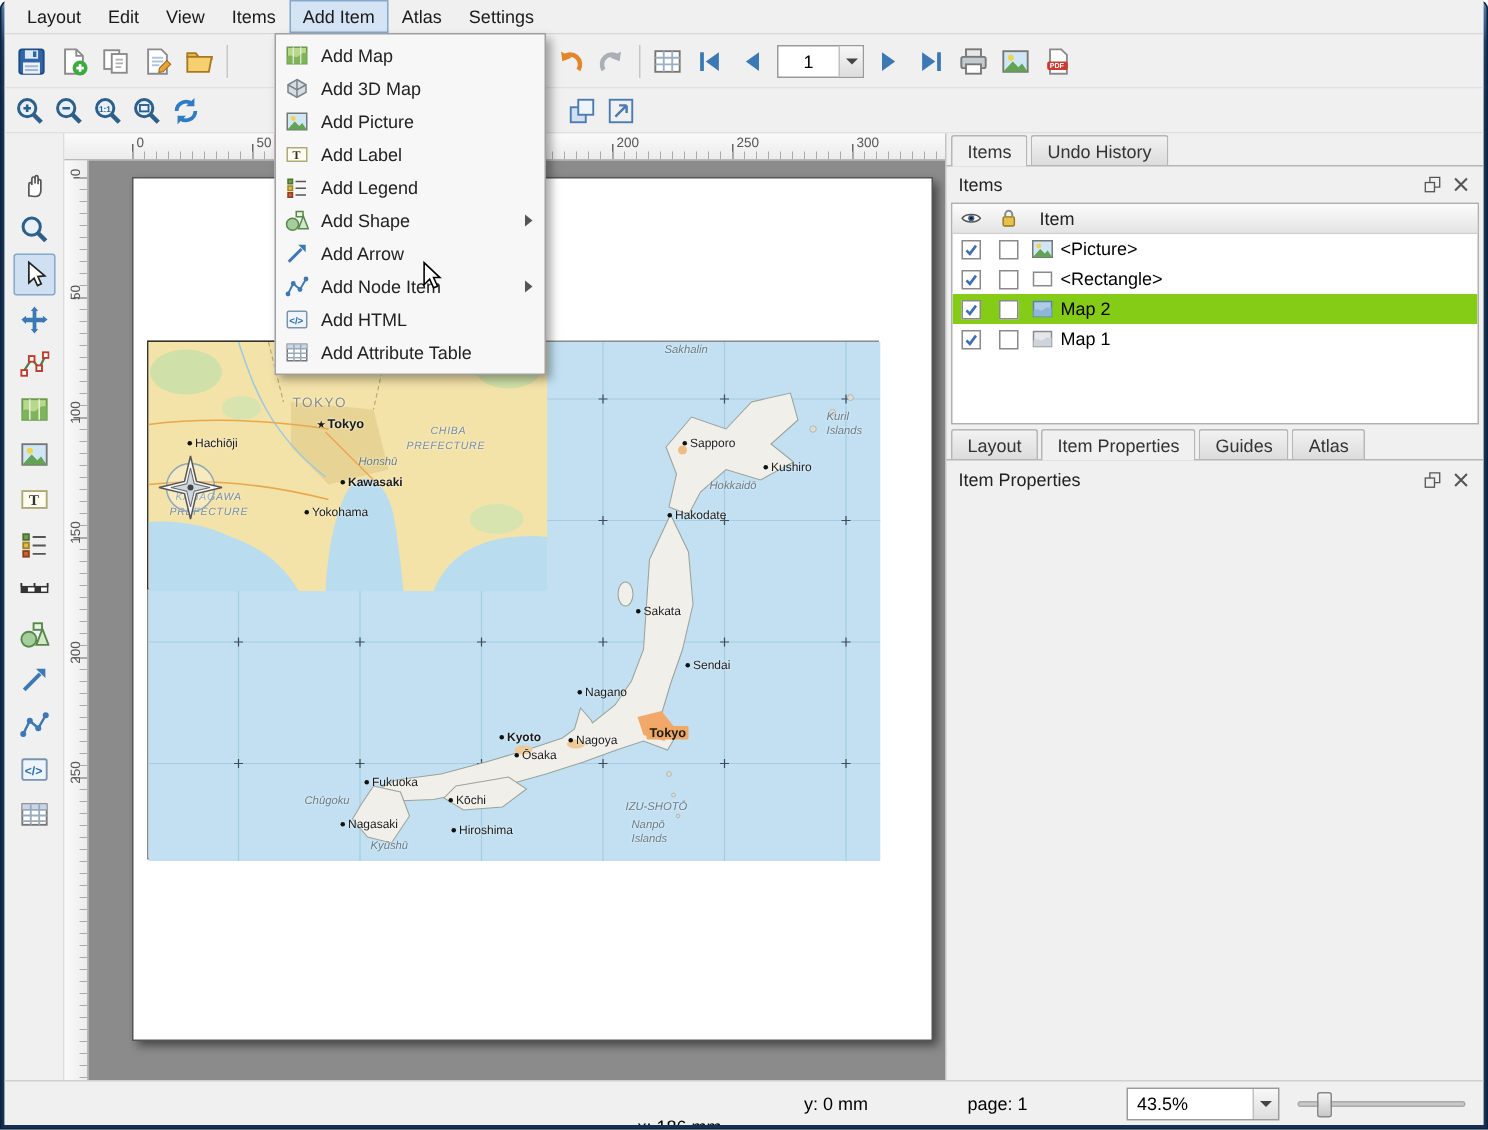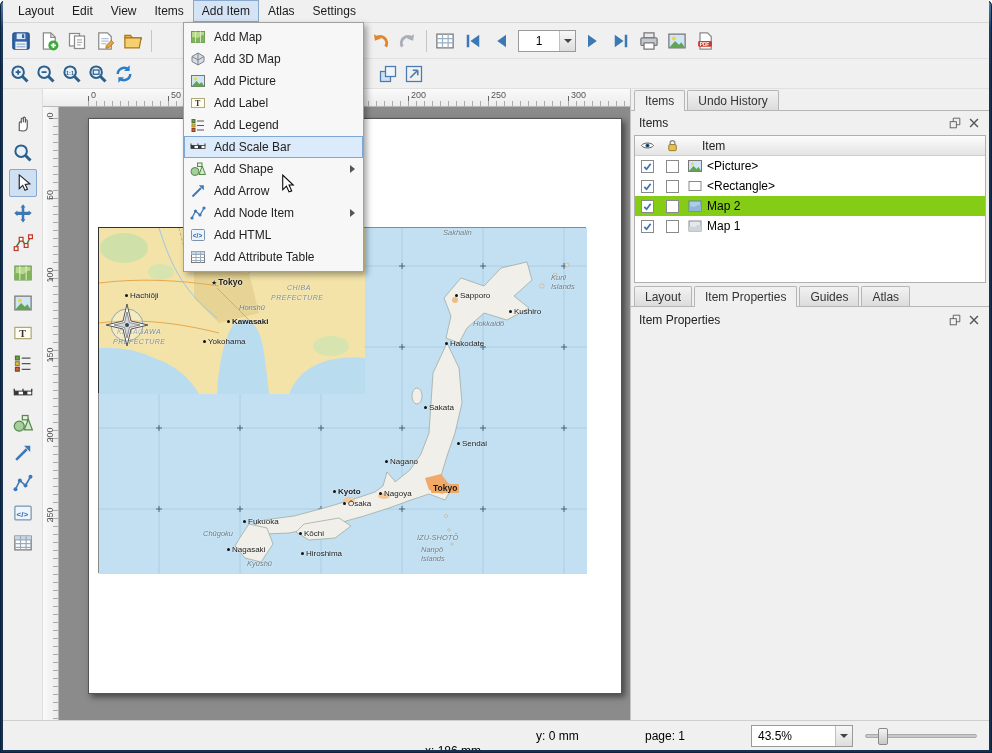--- a/index.html
+++ b/index.html
@@ -66,21 +66,21 @@
 .rightpanel{position:absolute;right:0;top:0;bottom:0;width:359px;background:#f0f0f0;border-left:1px solid #c4c4c4}
 .ptabs{display:flex;padding:1px 3px 0;height:22px;border-bottom:1px solid #b6b6b6;position:relative}
 .ptab{padding:3px 10px;border:1px solid #b6b6b6;border-bottom:none;background:linear-gradient(#f2f2f2,#dcdcdc);margin-right:2px;border-radius:2px 2px 0 0;color:#333}
 .ptab.active{background:#f0f0f0;position:relative;z-index:2;margin-bottom:-1px}
 .dockhdr{height:24px;display:flex;align-items:center;padding:0 8px;color:#222}
 .dockbtns{margin-left:auto;display:flex;gap:5px}
 .dockbtn{width:14px;height:14px;display:block}
 .itemstable{position:absolute;left:3px;right:3px;top:46px;height:148px;background:#fff;border:1px solid #b0b0b0;overflow:hidden}
 .itblhdr{height:20px;display:flex;align-items:center;background:linear-gradient(#fcfcfc,#e4e4e4);border-bottom:1px solid #cfcfcf}
 .hdr-ic{width:15px;height:15px;margin:0 5px}
-.hdr-item{margin-left:17px;color:#222}
+.hdr-item{margin-left:8px;color:#222}
 .irow{height:20px;display:flex;align-items:center}
 .irow.sel{background:#84cc16}
 .cbcell{width:25px;display:flex;justify-content:center}
 .cb{width:13px;height:13px;border:1px solid #8a8a8a;background:#fff;display:block}
 .cb svg{display:block;width:100%;height:100%}
 .iicon{width:16px;height:16px;margin:0 4px 0 2px}
 .bottomtabs{position:absolute;left:0;right:0;top:196px}
 .ipdock{position:absolute;left:0;right:0;top:219px}
 .statusbar{position:absolute;left:0;right:0;bottom:0;height:30px;background:#f0f0f0;border-top:1px solid #cfcfcf}
 .sb-x{position:absolute;left:422px;top:23px}
@@ -809,31 +809,20 @@
           <span class="micon">
             <svg viewBox="0 0 16 16">
               <rect x="2" y="2.5" width="3" height="3" fill="#6da34d" stroke="#4c7433"></rect>
               <rect x="2" y="7" width="3" height="3" fill="#e0c04c" stroke="#a08424"></rect>
               <rect x="2" y="11.5" width="3" height="3" fill="#c86438" stroke="#8c4020"></rect>
               <path d="M7 4h7M7 8.5h7M7 13h7" stroke="#555"></path>
             </svg>
           </span>
           <span class="mlabel">Add Legend</span>
         </div>
-        <div class="menurow hl">
-          <span class="micon">
-            <svg viewBox="0 0 16 16">
-              <rect x="1" y="6.5" width="14" height="3" fill="#fff" stroke="#333" stroke-width="0.8"></rect>
-              <rect x="1" y="6.5" width="3.5" height="3" fill="#333"></rect>
-              <rect x="8" y="6.5" width="3.5" height="3" fill="#333"></rect>
-              <path d="M1 4.5v2M8 4.5v2M15 4.5v2" stroke="#333"></path>
-            </svg>
-          </span>
-          <span class="mlabel">Add Scale Bar</span>
-        </div>
         <div class="menurow">
           <span class="micon">
             <svg viewBox="0 0 16 16">
               <circle cx="5" cy="10.5" r="4" fill="#a5cf9a" stroke="#55884a"></circle>
               <path d="M9 13.5L12.2 5l3.3 8.5z" fill="#d2e8c8" stroke="#55884a"></path>
               <rect x="7.5" y="2" width="4.5" height="3.5" fill="#e8f2e0" stroke="#55884a"></rect>
             </svg>
           </span>
           <span class="mlabel">Add Shape</span>
           <span class="subarrow"></span>

